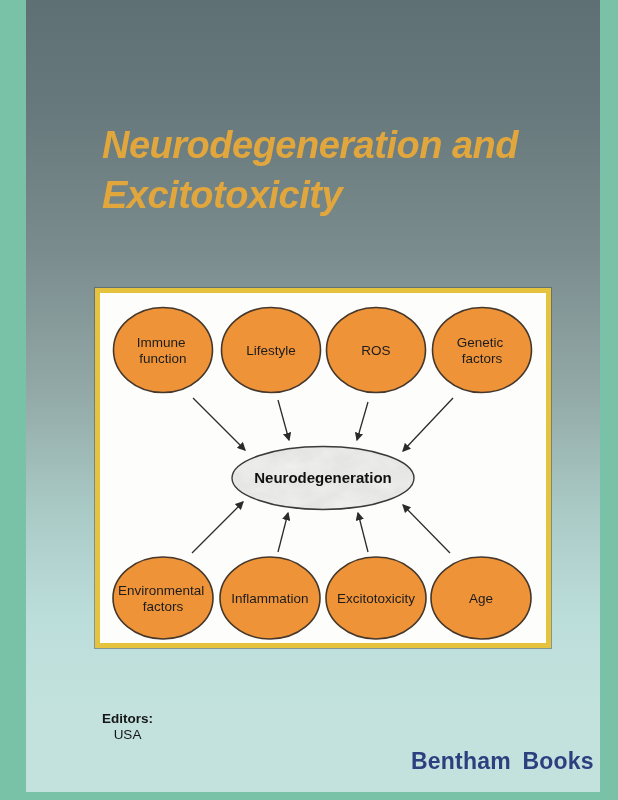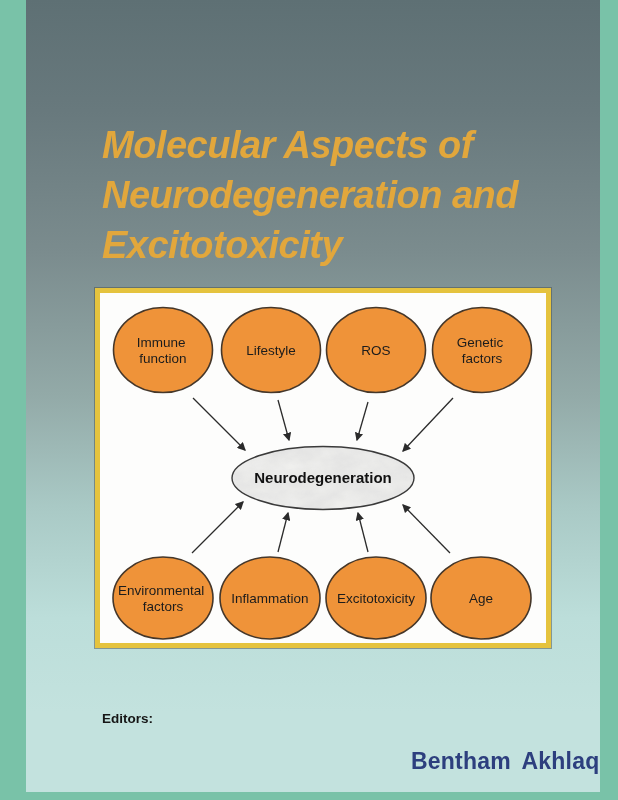--- a/index.html
+++ b/index.html
@@ -80,21 +80,20 @@
     letter-spacing: 0.2px;
   }
 </style>
 </head>
 <body>
 
 <div class="page">
   <div class="panel">
 
     <div class="title">
-      <div>Molecular Aspects of</div>
       <div>Neurodegeneration and</div>
       <div>Excitotoxicity</div>
     </div>
 
     <div class="diagram-box">
       <svg width="446" height="350" viewBox="0 0 446 350">
         <defs>
           <marker id="ah" viewBox="0 0 10 10" refX="8.5" refY="5" markerWidth="6.5" markerHeight="6.5" orient="auto-start-reverse">
             <path d="M0,0 L10,5 L0,10 z" fill="#2b2b2b"></path>
           </marker>
@@ -162,17 +161,18 @@
           </text>
           <text text-anchor="middle">
             <tspan x="381" y="310">Age</tspan>
           </text>
         </g>
       </svg>
     </div>
 
     <div class="editors">
       <div class="ed-heading">Editors:</div>
+      <div>USA</div>
     </div>
 
-    <div class="publisher">Bentham Akhlaq</div>
+    <div class="publisher">Bentham Books</div>
   </div>
 </div>
 
 </body></html>

